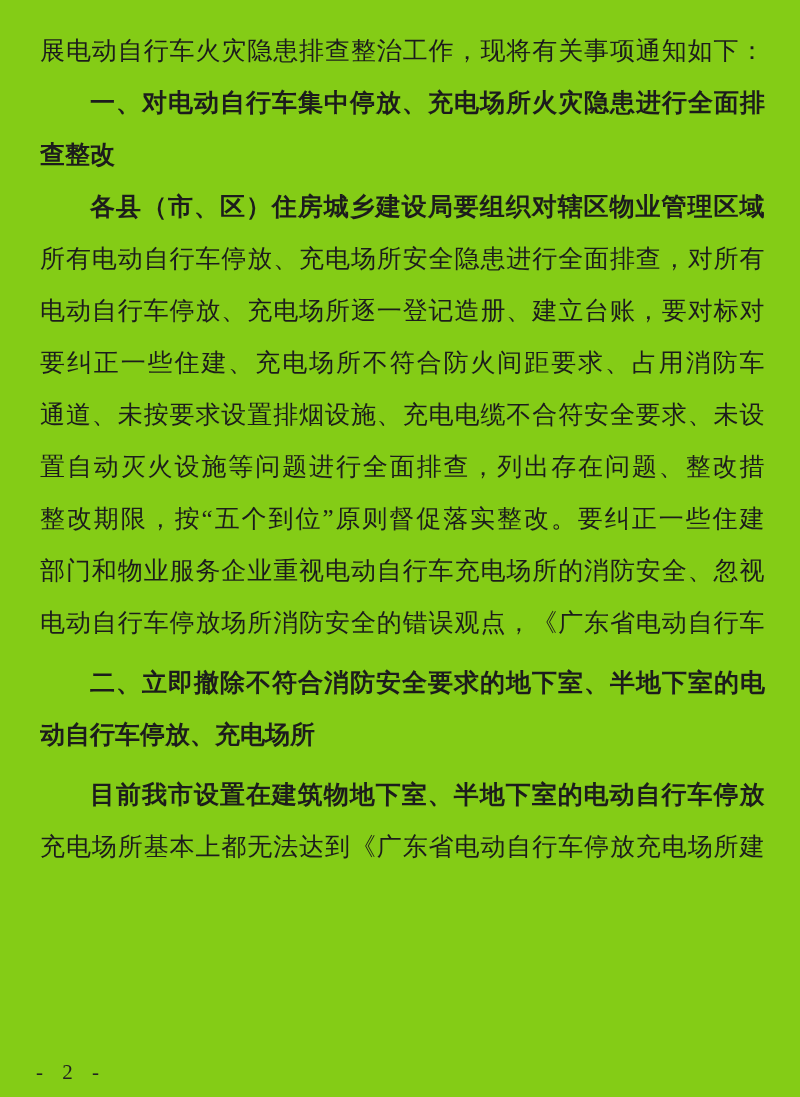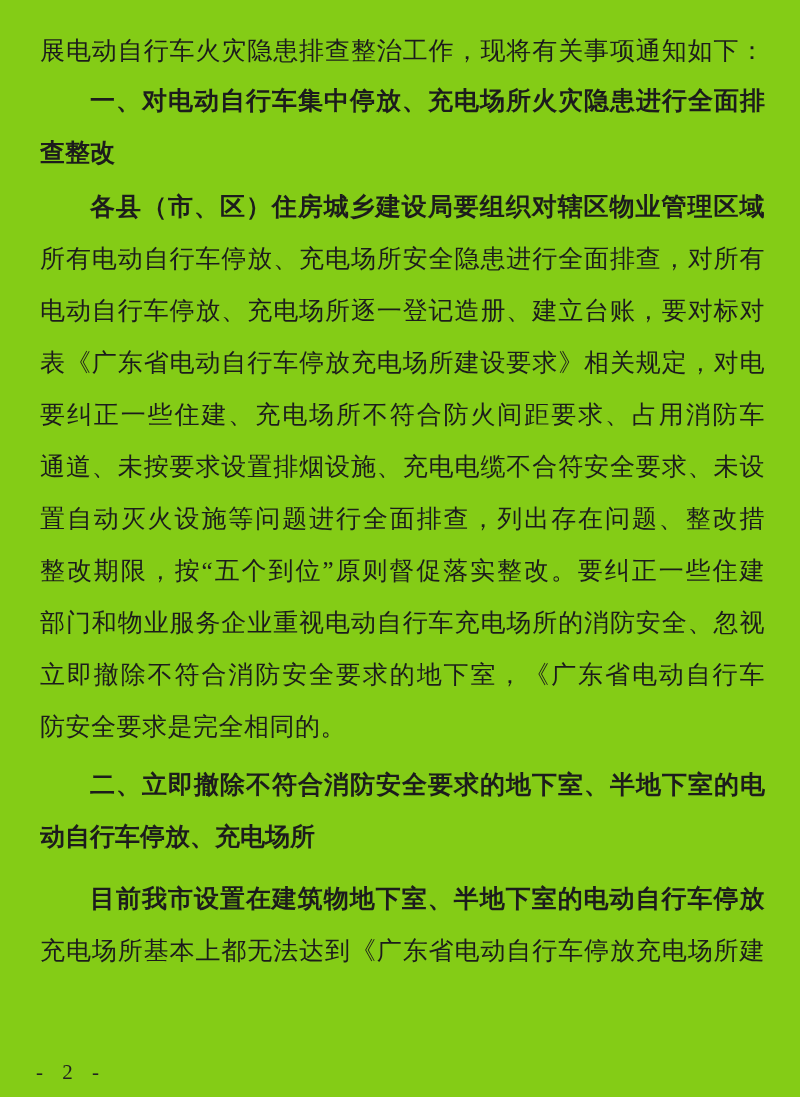--- a/index.html
+++ b/index.html
@@ -31,21 +31,21 @@
     text-align-last: justify;
     text-justify: inter-character;
     overflow: hidden;
     letter-spacing: 0.5px;
   }
   .indent {
     text-indent: 2em;
     font-weight: bold;
   }
   .heading {
-    font-family: Liberation Mono, monospace;
+    font-family: Liberation Serif, serif;
     font-weight: bold;
     letter-spacing: 0;
   }
   .short {
     text-align-last: left;
   }
   .mt8 {
     margin-top: 8px;
   }
   .page-number {
@@ -64,27 +64,25 @@
 <body>
 
 <div class="page">
   <div class="content">
     <div class="line">展电动自行车火灾隐患排查整治工作，现将有关事项通知如下：</div>
     <div class="line heading indent">一、对电动自行车集中停放、充电场所火灾隐患进行全面排</div>
     <div class="line heading short">查整改</div>
     <div class="line indent">各县（市、区）住房城乡建设局要组织对辖区物业管理区域</div>
     <div class="line">所有电动自行车停放、充电场所安全隐患进行全面排查，对所有</div>
     <div class="line">电动自行车停放、充电场所逐一登记造册、建立台账，要对标对</div>
-    <div class="line">表《广东省电动自行车停放充电场所建设要求》相关规定，对电</div>
     <div class="line">要纠正一些住建、充电场所不符合防火间距要求、占用消防车</div>
     <div class="line">通道、未按要求设置排烟设施、充电电缆不合符安全要求、未设</div>
     <div class="line">置自动灭火设施等问题进行全面排查，列出存在问题、整改措施、</div>
     <div class="line">整改期限，按“五个到位”原则督促落实整改。要纠正一些住建</div>
     <div class="line">部门和物业服务企业重视电动自行车充电场所的消防安全、忽视</div>
-    <div class="line">立即撤除不符合消防安全要求的地下室，《广东省电动自行车</div>
-    <div class="line short">防安全要求是完全相同的。</div>
+    <div class="line">电动自行车停放场所消防安全的错误观点，《广东省电动自行车</div>
     <div class="line heading indent mt8">二、立即撤除不符合消防安全要求的地下室、半地下室的电</div>
     <div class="line heading short">动自行车停放、充电场所</div>
     <div class="line indent mt8">目前我市设置在建筑物地下室、半地下室的电动自行车停放</div>
     <div class="line">充电场所基本上都无法达到《广东省电动自行车停放充电场所建</div>
   </div>
   <div class="page-number">- 2 -</div>
 </div>
 
 </body></html>

